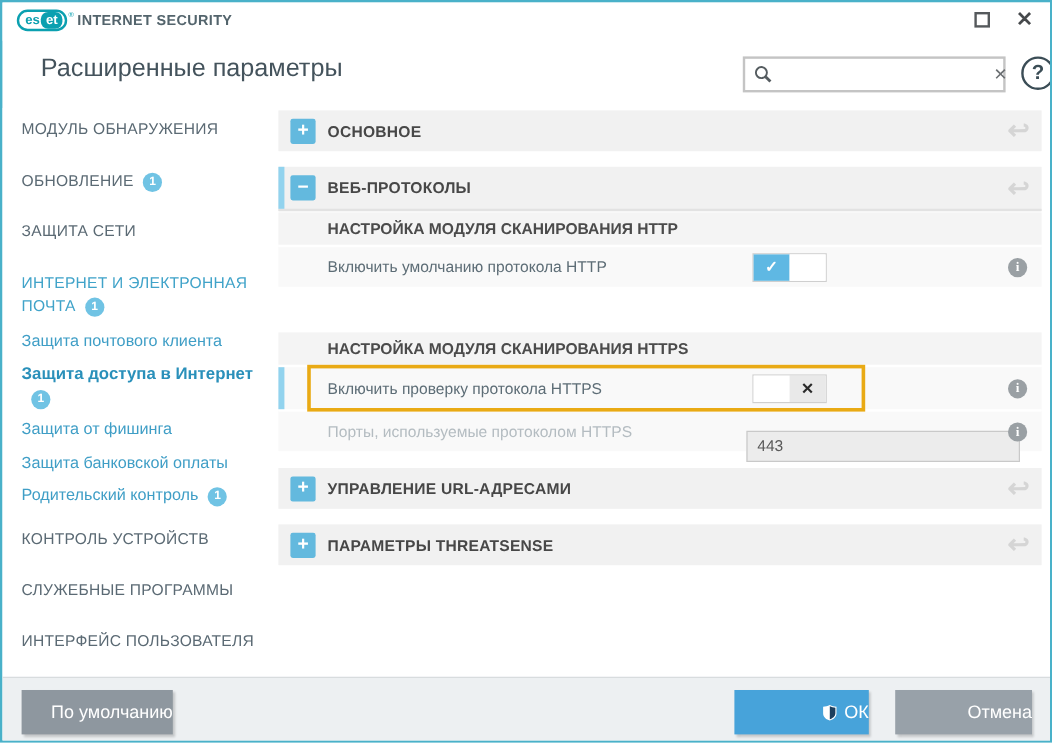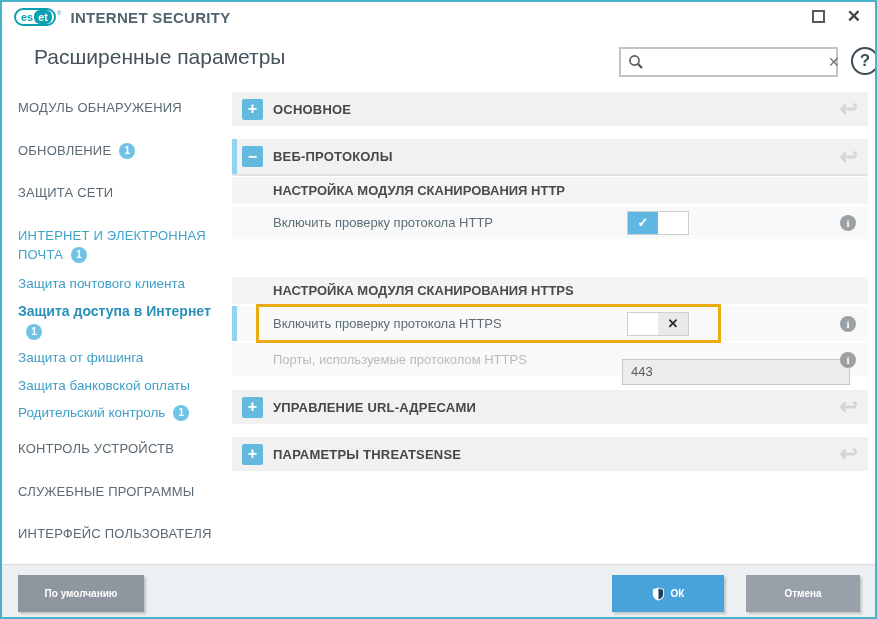--- a/index.html
+++ b/index.html
@@ -14,21 +14,21 @@
   .logo-pill {
     display:inline-flex; align-items:center; border:2px solid #0ba0b0;
     border-radius:9px; padding:0 2px 0 5px; height:18px; background:#fff;
   }
   .logo-es { color:#0ba0b0; font-weight:bold; font-size:11px; letter-spacing:0; }
   .logo-et {
     background:#0ba0b0; color:#fff; font-weight:bold; font-size:11px;
     border-radius:6px; padding:1px 4px; margin-left:1px; line-height:12px;
   }
   .logo-r { color:#0ba0b0; font-size:6px; vertical-align:top; margin-left:1px; margin-top:-8px; }
-  .product-name { margin-left:9px; color:#53646c; font-size:15px; font-weight:bold; letter-spacing:0.3px; }
+  .product-name { margin-left:3px; color:#53646c; font-size:12px; font-weight:bold; letter-spacing:0.3px; }
   .win-btns { position:absolute; right:14px; top:7px; display:flex; gap:22px; align-items:center; }
   .btn-max {
     width:13px; height:13px; border:2px solid #55595c; background:transparent; cursor:pointer;
   }
   .btn-close { color:#46494c; font-size:17px; font-weight:bold; line-height:15px; cursor:pointer; }
   
   .header { position:absolute; left:16px; top:32px; width:100%; height:56px; background:#fff; }
   .page-title { position:absolute; left:16px; top:11px; font-size:21px; color:#44535c; font-weight:400; }
   .searchbox {
     position:absolute; left:601px; top:13px; width:219px; height:30px;
@@ -107,24 +107,24 @@
     margin-top:24px;
   }
   .spacer36 { height:37px; background:#fff; }
   .spacer14 { height:14px; background:#fff; }
   
   .footer {
     position:absolute; left:0; top:562px; width:100%; height:57px;
     background:#edf0f2; border-top:1px solid #d8dcde;
   }
   .btn {
-    position:absolute; top:10px; height:37px; border:none; color:#fff; font-size:10px;
+    position:absolute; top:10px; height:37px; border:none; color:#fff; font-size:15px;
     font-family:"Liberation Sans", sans-serif; cursor:pointer;
     box-shadow:2px 2px 2px rgba(0,0,0,0.18);
-    display:flex; align-items:center; justify-content:center;font-weight:bold;
+    display:flex; align-items:center; justify-content:flex-end;
   }
   .btn-default { left:16px; width:126px; background:#8e979f; }
   .btn-ok { left:610px; width:112px; background:#47a3da; gap:6px; }
   .btn-cancel { left:744px; width:114px; background:#98a1a9; }
   .shield { width:13px; height:14px; flex:0 0 auto; }
 </style>
 </head>
 <body>
 
 <div class="window">
@@ -211,21 +211,21 @@
       <div class="expander">−</div>
       <div class="sec-title">ВЕБ-ПРОТОКОЛЫ</div>
       <div class="undo-ic">↩</div>
     </div>
 
     <div class="sub-header">
       <div class="sub-title">НАСТРОЙКА МОДУЛЯ СКАНИРОВАНИЯ HTTP</div>
     </div>
 
     <div class="setting-row">
-      <div class="row-label">Включить проверку протокола HTTP</div>
+      <div class="row-label">Включить умолчанию протокола HTTP</div>
       <div class="toggle on">
         <div class="half l">✓</div>
         <div class="half r"></div>
       </div>
       <div class="info-ic">i</div>
     </div>
 
     <div class="spacer36"></div>
 
     <div class="sub-header">

